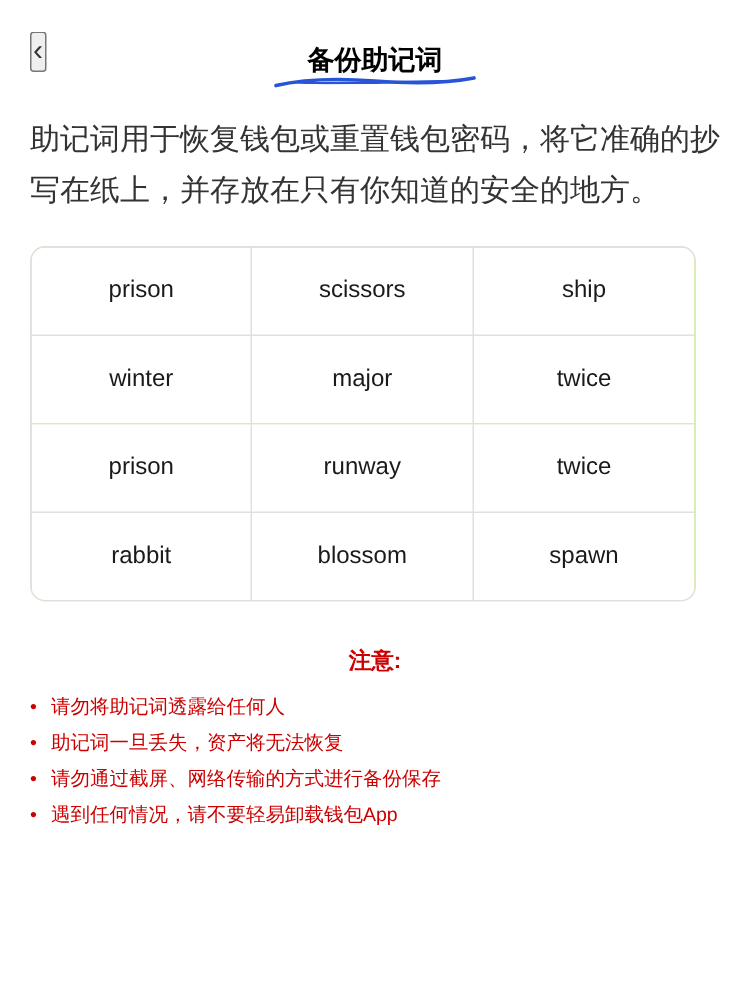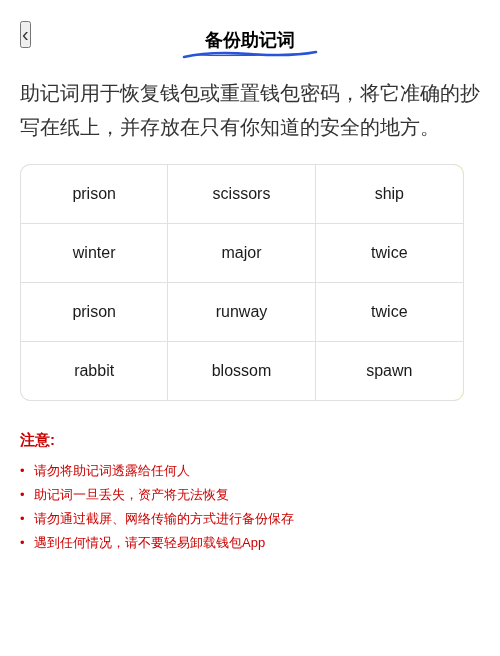--- a/index.html
+++ b/index.html
@@ -103,20 +103,21 @@
     
     .notes-section {
       padding: 10px 20px 20px 20px;
     }
 
     .notes-title {
       font-size: 15px;
       font-weight: 600;
       color: #cc0000;
       margin-bottom: 10px;
+      text-align: center;
     }
 
     .notes-list {
       list-style: none;
       padding: 0;
     }
 
     .notes-list li {
       font-size: 13px;
       color: #cc0000;

